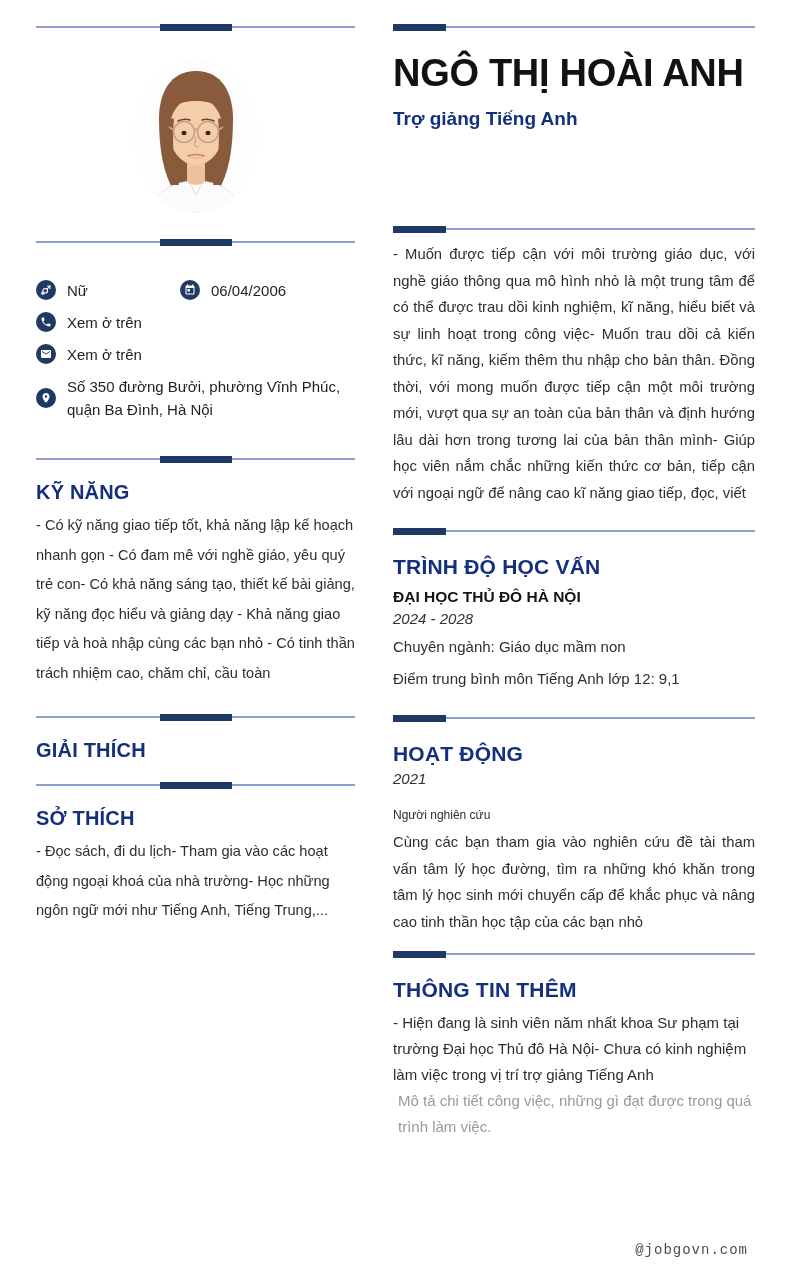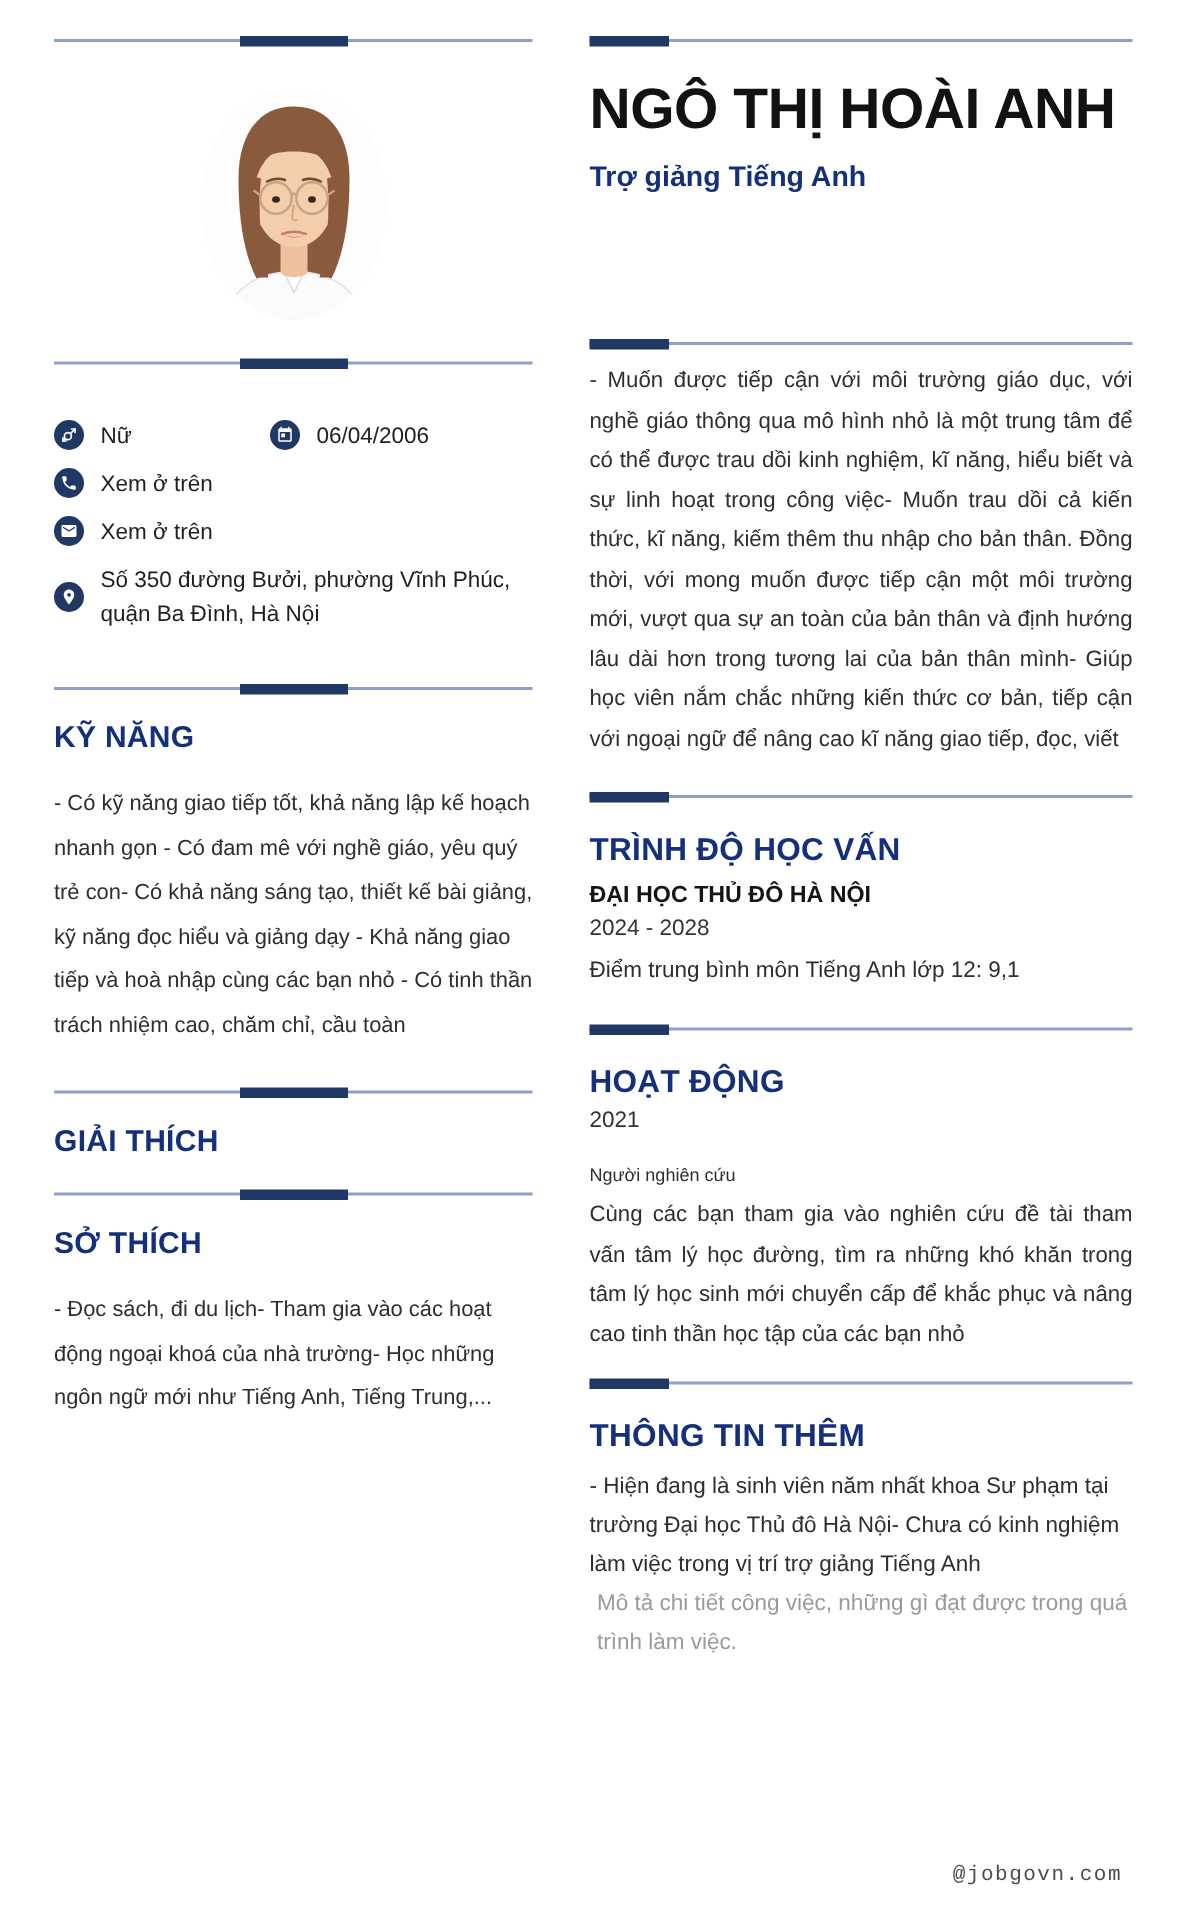--- a/index.html
+++ b/index.html
@@ -34,36 +34,36 @@
   .info li.two-col{gap:12px;}
   .info .pair{display:flex;align-items:center;gap:11px;}
   .info .pair.second{margin-left:auto;width:175px;}
   .icon-circle{width:20px;height:20px;border-radius:50%;background:var(--bar);display:inline-flex;align-items:center;justify-content:center;flex:0 0 20px;}
   .icon-circle svg{width:12px;height:12px;}
   li.addr{align-items:center;}
   li.addr .addr-text{line-height:23px;padding:5px 0;}
 
   h2.sec{color:var(--navy);font-size:20px;font-weight:700;letter-spacing:.2px;}
   .left-col h2.sec{margin-top:18px;}
-  .left-col .body{margin-top:18px;font-size:14.6px;line-height:29.5px;color:#2e2e2e;}
+  .left-col .body{margin-top:7px;font-size:14.6px;line-height:29.5px;color:#2e2e2e;}
 
   .d-skills{margin-top:30px;}
   .d-awards{margin-top:26px;}
   .d-hobbies{margin-top:20px;}
 
   
   .d-top{margin-top:24px;}
   h1.name{margin-top:20px;font-size:38px;line-height:44px;font-weight:700;color:#121212;letter-spacing:-.3px;}
   .job-title{margin-top:13px;font-size:19px;font-weight:700;color:var(--navy);}
   .d-objective{margin-top:96px;}
   .right-col h2.sec{margin-top:20px;font-size:21px;}
   .right-col .body{margin-top:8px;font-size:14.8px;line-height:26.5px;color:#2e2e2e;text-align:justify;}
   .d-edu{margin-top:22px;}
   .edu-school{margin-top:9px;font-size:15.5px;font-weight:700;color:#141414;}
-  .period{margin-top:4px;font-size:15px;color:#333;}
+  .period{margin-top:4px;font-size:15px;font-style:italic;color:#333;}
   .edu-line{margin-top:7px;font-size:15px;line-height:25px;color:#2e2e2e;}
   .d-act{margin-top:24px;}
   .act-name{margin-top:6px;font-size:15.3px;line-height:24px;color:#141414;text-align:justify;}
   .act-role{margin-top:16px;font-size:12px;line-height:24px;color:#2e2e2e;}
   .act-desc{margin-top:2px;font-size:14.8px;line-height:26.5px;color:#2e2e2e;text-align:justify;}
   .d-more{margin-top:16px;}
   .more-body{margin-top:8px;font-size:15px;line-height:26px;color:#2e2e2e;text-align:left;}
   .more-placeholder{font-size:15px;line-height:26px;color:var(--muted);padding-left:5px;}
 
   .watermark{position:absolute;right:42px;bottom:16px;font-family:"Liberation Mono","DejaVu Sans Mono",monospace;font-size:14px;letter-spacing:1px;color:#4d4d4d;}
@@ -208,20 +208,21 @@
       <p class="body">- Muốn được tiếp cận với môi trường giáo dục, với nghề giáo thông qua mô hình nhỏ là một trung tâm để có thể được trau dồi kinh nghiệm, kĩ năng, hiểu biết và sự linh hoạt trong công việc- Muốn trau dồi cả kiến thức, kĩ năng, kiếm thêm thu nhập cho bản thân. Đồng thời, với mong muốn được tiếp cận một môi trường mới, vượt qua sự an toàn của bản thân và định hướng lâu dài hơn trong tương lai của bản thân mình- Giúp học viên nắm chắc những kiến thức cơ bản, tiếp cận với ngoại ngữ để nâng cao kĩ năng giao tiếp, đọc, viết</p>
     </section>
 
     <div class="divider left d-edu">
         <span class="bar"></span>
       </div>
     <section>
       <h2 class="sec">TRÌNH ĐỘ HỌC VẤN</h2>
       <div class="edu-school">ĐẠI HỌC THỦ ĐÔ HÀ NỘI</div>
       <div class="period">2024 - 2028</div>
+      <div class="edu-line">Chuyên ngành: Giáo dục mầm non</div>
       <div class="edu-line">Điểm trung bình môn Tiếng Anh lớp 12: 9,1</div>
     </section>
 
     <div class="divider left d-act">
         <span class="bar"></span>
       </div>
     <section>
       <h2 class="sec">HOẠT ĐỘNG</h2>
       <div class="period">2021</div>
       <div class="act-role">Người nghiên cứu</div>

